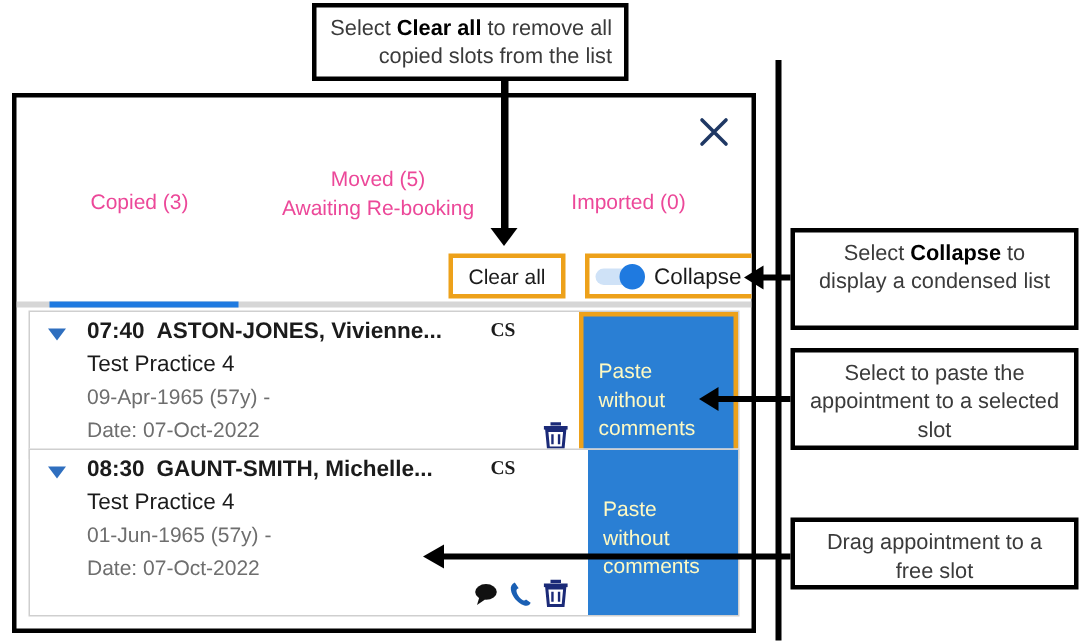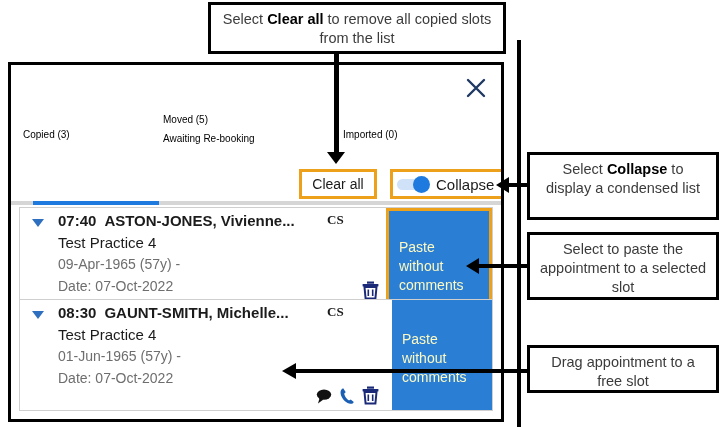--- a/index.html
+++ b/index.html
@@ -44,23 +44,23 @@
   }
   #close-btn svg { display: block; }
 
   
   #tabs {
     position: absolute;
     left: 0; top: 44px; right: 0; height: 48px;
   }
   .tab {
     position: absolute;
-    text-align: left;
-    font-size: 10px;
-    color: #000000;
+    text-align: center;
+    font-size: 14px;
+    color: #ec4899;
     cursor: pointer;
     line-height: 19px;
   }
   .tab .sub { display: block; }
   #tab-copied   { left: 12px;  top: 16px; width: 140px; }
   #tab-moved    { left: 152px; top: 1px;  width: 178px; }
   #tab-imported { left: 332px; top: 16px; width: 152px; }
 
   #tab-track {
     position: absolute;
@@ -214,21 +214,21 @@
     box-sizing: border-box;
     color: #3b3b3b;
     font-size: 14.5px;
     line-height: 19px;
     text-align: center;
     padding: 5px 8px;
     z-index: 5;
   }
   .callout b { color: #000; }
 
-  #callout-clear    { left: 208px; top: 2px;   width: 298px; height: 52px; }
+  #callout-clear    { left: 208px; top: 2px;   width: 211px; height: 52px; text-align: right; }
   #callout-collapse { left: 527px; top: 152px; width: 192px; height: 68px; }
   #callout-paste    { left: 527px; top: 232px; width: 192px; height: 68px; }
   #callout-drag     { left: 527px; top: 345px; width: 192px; height: 48px; }
 
   
   .conn { position: absolute; background: #000; z-index: 4; }
   
   #arrow-clear-stem { left: 334px; top: 54px; width: 5px; height: 102px; }
   #arrow-clear-head {
     position: absolute; left: 327px; top: 152px;

